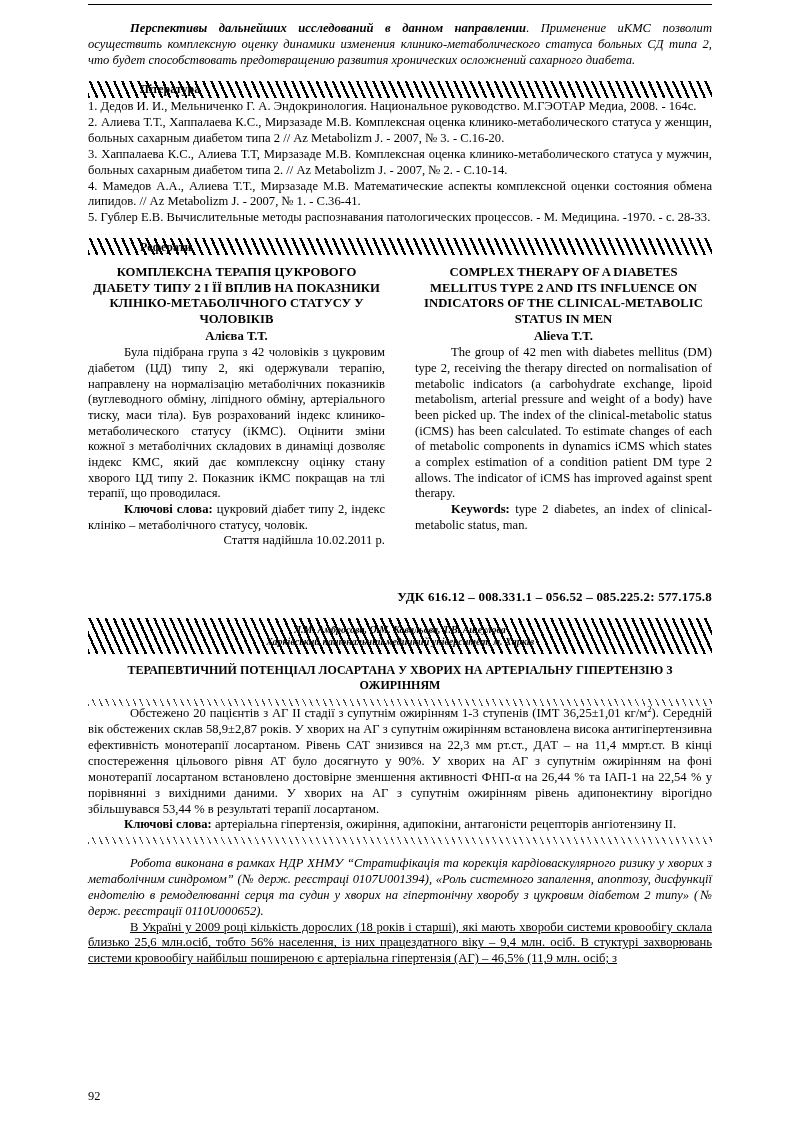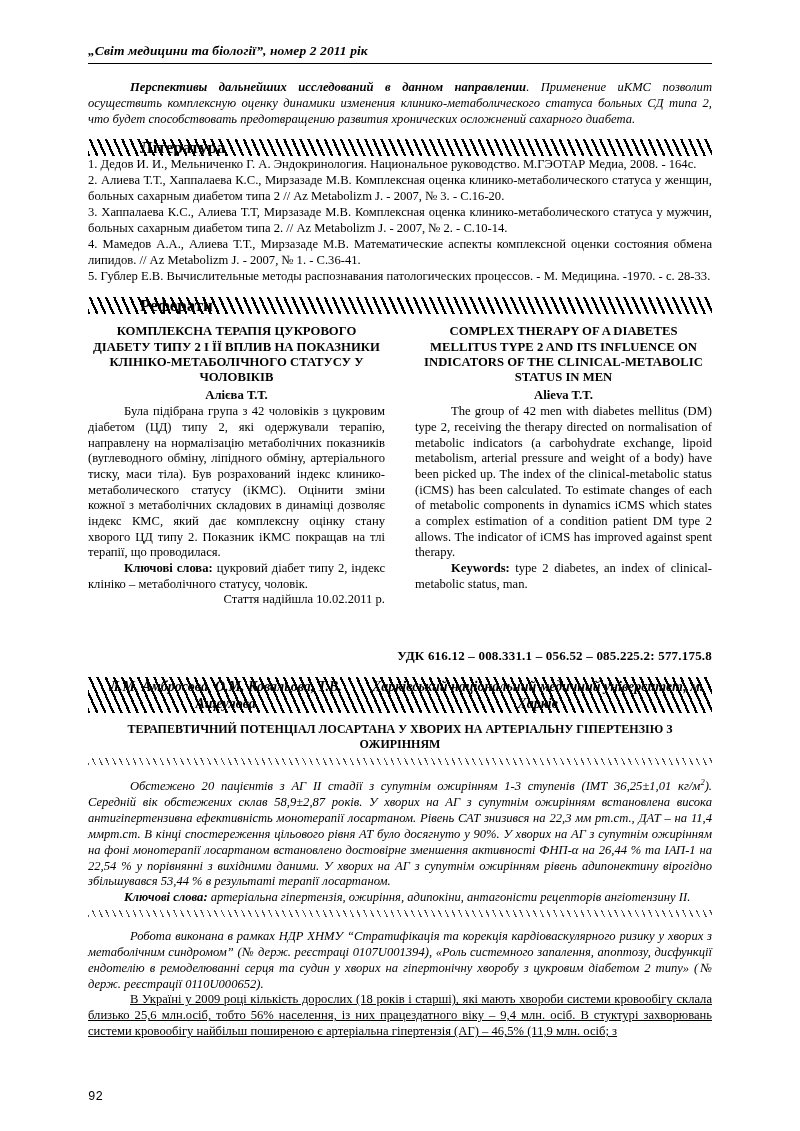--- a/index.html
+++ b/index.html
@@ -78,21 +78,21 @@
       #000 0px, #000 2.3px,
       #ffffff 2.3px, #ffffff 7.4px
     );
   }
   .hatch-banner .banner-label {
     position: absolute;
     left: 52px;
     top: 50%;
     transform: translateY(-50%);
     font-weight: bold;
-    font-size: 17px;
+    font-size: 12px;
     white-space: nowrap;
     mix-blend-mode: darken;
   }
 
   
   .reflist {
     margin-top: 1px;
     font-size: 12.6px;
     line-height: 1.27;
   }
@@ -165,26 +165,26 @@
     background-image: repeating-linear-gradient(
       66deg,
       #000 0px, #000 2.3px,
       #ffffff 2.3px, #ffffff 7.4px
     );
   }
   .author-banner .banner-text {
     position: absolute;
     inset: 0;
     display: flex;
-    flex-direction: row;
+    flex-direction: column;
     align-items: center;
     justify-content: center;
     font-style: italic;
     font-weight: bold;
-    font-size: 14px;
+    font-size: 10px;
     line-height: 1.22;
     mix-blend-mode: darken;
     text-align: center;
   }
   .art-title {
     margin-top: 9px;
     text-align: center;
     font-weight: bold;
     font-size: 12px;
     line-height: 1.22;
@@ -197,24 +197,23 @@
     margin-top: 7px;
     background-image: repeating-linear-gradient(
       66deg,
       #4a4a4a 0px, #4a4a4a 1.1px,
       rgba(255,255,255,0) 1.1px, rgba(255,255,255,0) 6.2px
     );
   }
   .tick-rule.below { margin-top: 4px; margin-bottom: 0; }
 
   .summary-block {
-    margin-top: 14px;
+    margin-top: 0;
     font-size: 12.6px;
     line-height: 1.255;
-    font-style: italic;
   }
   .summary-block .para { text-indent: 42px; }
   .kw-line {
     text-indent: 36px;
     text-align: justify;
     font-size: 12.6px;
     line-height: 1.255;
   }
 
   .funding {
@@ -223,31 +222,29 @@
   .body-final {
     text-decoration: underline;
   }
 
   
   .folio {
     position: absolute;
     left: 88px;
     bottom: 27px;
     font-size: 12.4px;
-    font-family: Liberation Mono, monospace;
   }
   sup { font-size: 0.68em; vertical-align: super; line-height: 0; }
 </style>
 </head>
 <body>
 
 <div class="page">
   <div class="content">
 
-    <div class="run-head">„Світ медицини та біології”, номер 2 2011 рік</div>
     <div class="head-rule"></div>
 
     <div class="intro-block">
       <p class="para italic"><span class="bi">Перспективы дальнейших исследований в данном направлении</span><span>. Применение иКМС позволит осуществить комплексную оценку динамики изменения клинико-метаболического статуса больных СД типа 2, что будет способствовать предотвращению развития хронических осложнений сахарного диабета.</span></p>
     </div>
 
     <div class="hatch-banner">
       <div class="hatch-fill"></div>
       <div class="banner-label">Література</div>
     </div>

